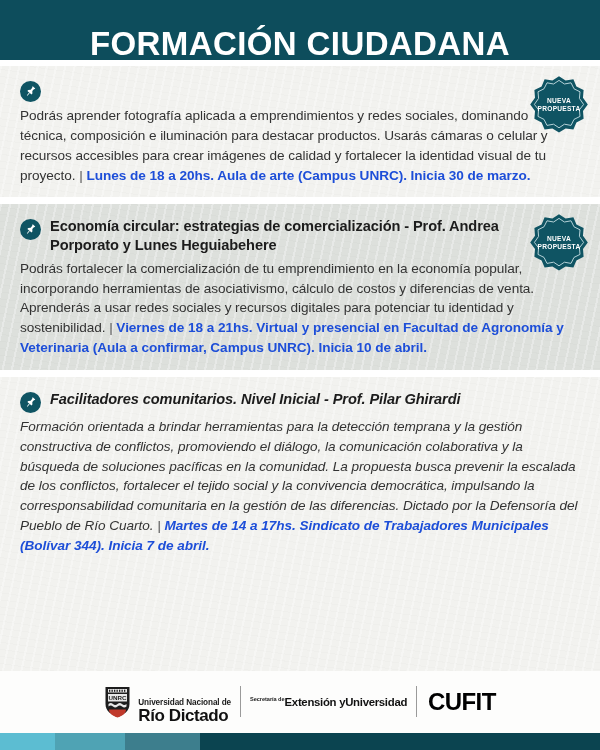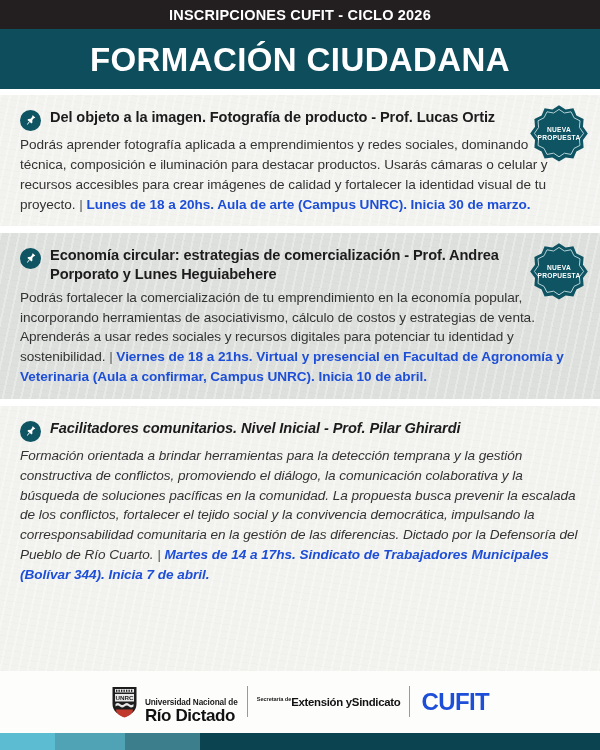--- a/index.html
+++ b/index.html
@@ -34,21 +34,21 @@
     font-weight:bold;
     letter-spacing:0.2px;
     white-space:nowrap;
   }
 
   
   .banner {
     height:60px;
     background:#0d4d5c;
     display:flex;
-    align-items:center;
+    align-items:flex-end;
     justify-content:center;
     flex:0 0 auto;
   }
   .banner-text {
     color:#ffffff;
     font-size:33px;
     font-weight:bold;
     letter-spacing:0.4px;
     line-height:1;
     white-space:nowrap;
@@ -211,42 +211,39 @@
     font-size:11.4px;
     color:#111111;
     font-weight:bold;
     letter-spacing:-0.3px;
     line-height:1.1;
   }
 
   .cufit-text {
     font-size:24px;
     font-weight:bold;
-    color:#1d4ed8;
+    color:#000000;
     letter-spacing:-0.6px;
     line-height:1;
     margin-left:2px;
   }
 
   
   .colorbar {
     flex:0 0 auto;
     height:17px;
     display:flex;
   }
   .colorbar span { display:block; height:100%; }
 </style>
 </head>
 <body>
 
 <div id="poster">
 
-  <div class="topbar" style="background: rgb(35, 31, 32);">
-    <div class="topbar-text">INSCRIPCIONES CUFIT - CICLO 2026</div>
-  </div>
 
   <div class="banner" style="background: rgb(13, 77, 92);">
     <div class="banner-text">FORMACIÓN CIUDADANA</div>
   </div>
 
   <div class="cards">
 
     <div class="card shade-light">
       <div class="rosette">
         <svg viewBox="0 0 100 100" aria-hidden="true">
@@ -259,21 +256,20 @@
 
       <div class="card-head">
         <span class="pin-badge" style="background: rgb(15, 84, 99);">
           <svg width="13" height="13" viewBox="0 0 24 24" aria-hidden="true">
             <g transform="rotate(40 12 12)">
               <path d="M9 2h6v2h-1v5.2l3 3.3v2.5H7v-2.5l3-3.3V4H9z" fill="#ffffff"></path>
               <rect x="11.3" y="15" width="1.4" height="6.5" fill="#ffffff"></rect>
             </g>
           </svg>
         </span>
-        <div class="card-title">Del objeto a la imagen. Fotografía de producto - Prof. Lucas Ortiz</div>
       </div>
 
       <div class="card-body">
         <span>Podrás aprender fotografía aplicada a emprendimientos y redes sociales, dominando técnica, composición e iluminación para destacar productos. Usarás cámaras o celular y recursos accesibles para crear imágenes de calidad y fortalecer la identidad visual de tu proyecto.</span>
         <span class="sep">|</span>
         <span class="strong">Lunes de 18 a 20hs. Aula de arte (Campus UNRC). Inicia 30 de marzo.</span>
       </div>
     </div>
 
     <div class="card shade-dark">
@@ -292,21 +288,21 @@
             <g transform="rotate(40 12 12)">
               <path d="M9 2h6v2h-1v5.2l3 3.3v2.5H7v-2.5l3-3.3V4H9z" fill="#ffffff"></path>
               <rect x="11.3" y="15" width="1.4" height="6.5" fill="#ffffff"></rect>
             </g>
           </svg>
         </span>
         <div class="card-title">Economía circular: estrategias de comercialización - Prof. Andrea Porporato y Lunes Heguiabehere</div>
       </div>
 
       <div class="card-body">
-        <span>Podrás fortalecer la comercialización de tu emprendimiento en la economía popular, incorporando herramientas de asociativismo, cálculo de costos y estrategias de venta. Aprenderás a usar redes sociales y recursos digitales para potenciar tu identidad y sostenibilidad.</span>
+        <span>Podrás fortalecer la comercialización de tu emprendimiento en la economía popular, incorporando herramientas de asociativismo, cálculo de costos y diferencias de venta. Aprenderás a usar redes sociales y recursos digitales para potenciar tu identidad y sostenibilidad.</span>
         <span class="sep">|</span>
         <span class="strong">Viernes de 18 a 21hs. Virtual y presencial en Facultad de Agronomía y Veterinaria (Aula a confirmar, Campus UNRC). Inicia 10 de abril.</span>
       </div>
     </div>
 
     <div class="card shade-light last">
       <div class="card-head">
         <span class="pin-badge" style="background: rgb(15, 84, 99);">
           <svg width="13" height="13" viewBox="0 0 24 24" aria-hidden="true">
             <g transform="rotate(40 12 12)">
@@ -353,21 +349,21 @@
       <div class="unrc-block">
         <div class="unrc-sm">Universidad Nacional de</div>
         <div class="unrc-lg">Río Dictado</div>
       </div>
 
       <div class="divider-v"></div>
 
       <div class="sec-block">
         <div class="sec-sm">Secretaría de</div>
         <div class="sec-lg">Extensión y</div>
-        <div class="sec-lg">Sindicato</div>
+        <div class="sec-lg">Universidad</div>
       </div>
 
       <div class="divider-v"></div>
 
       <div class="cufit-text">CUFIT</div>
     </div>
   </div>
 
   <div class="colorbar">
     <span style="background: rgb(92, 189, 210); width: 9.2%;"></span>

